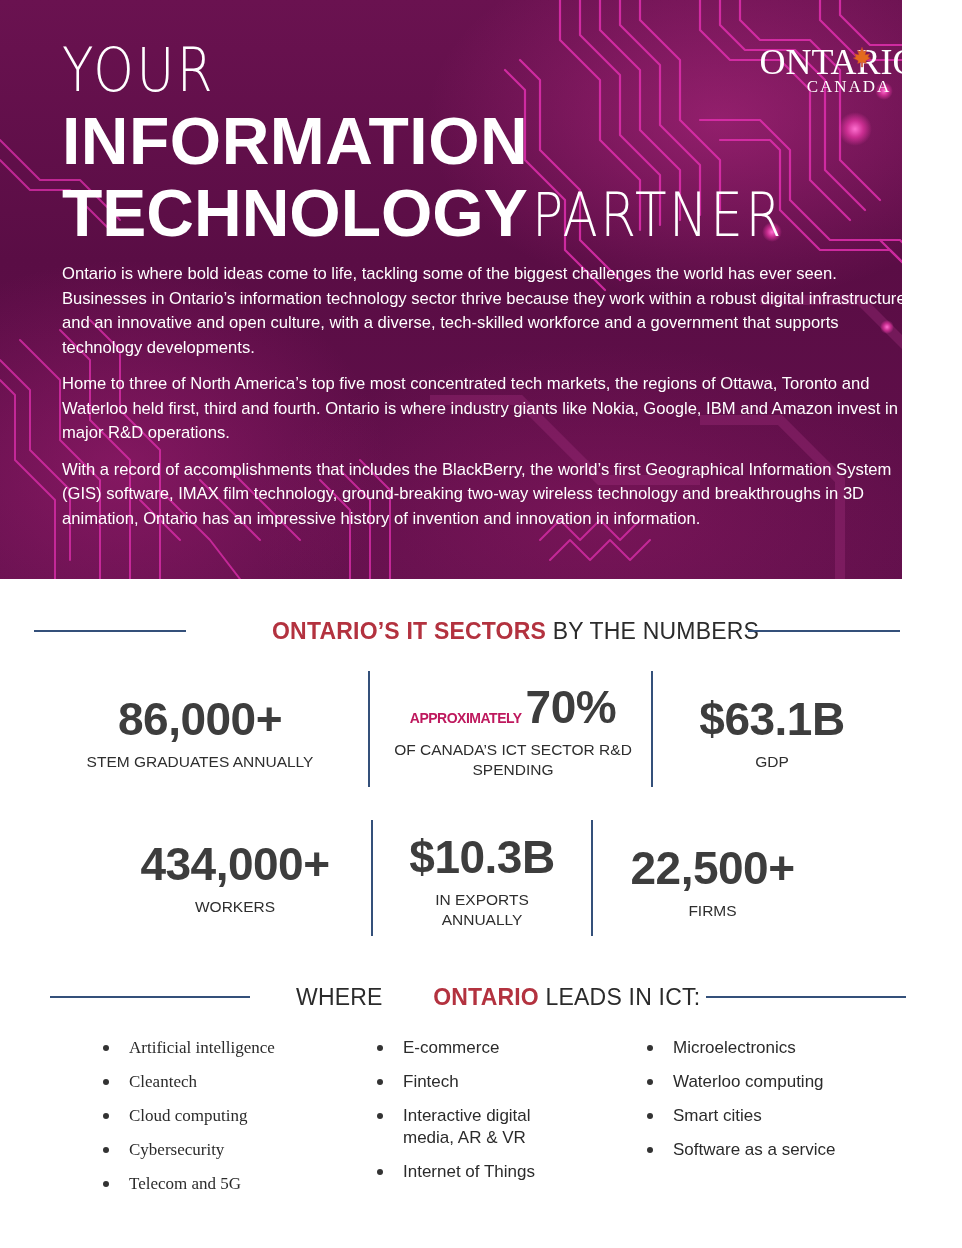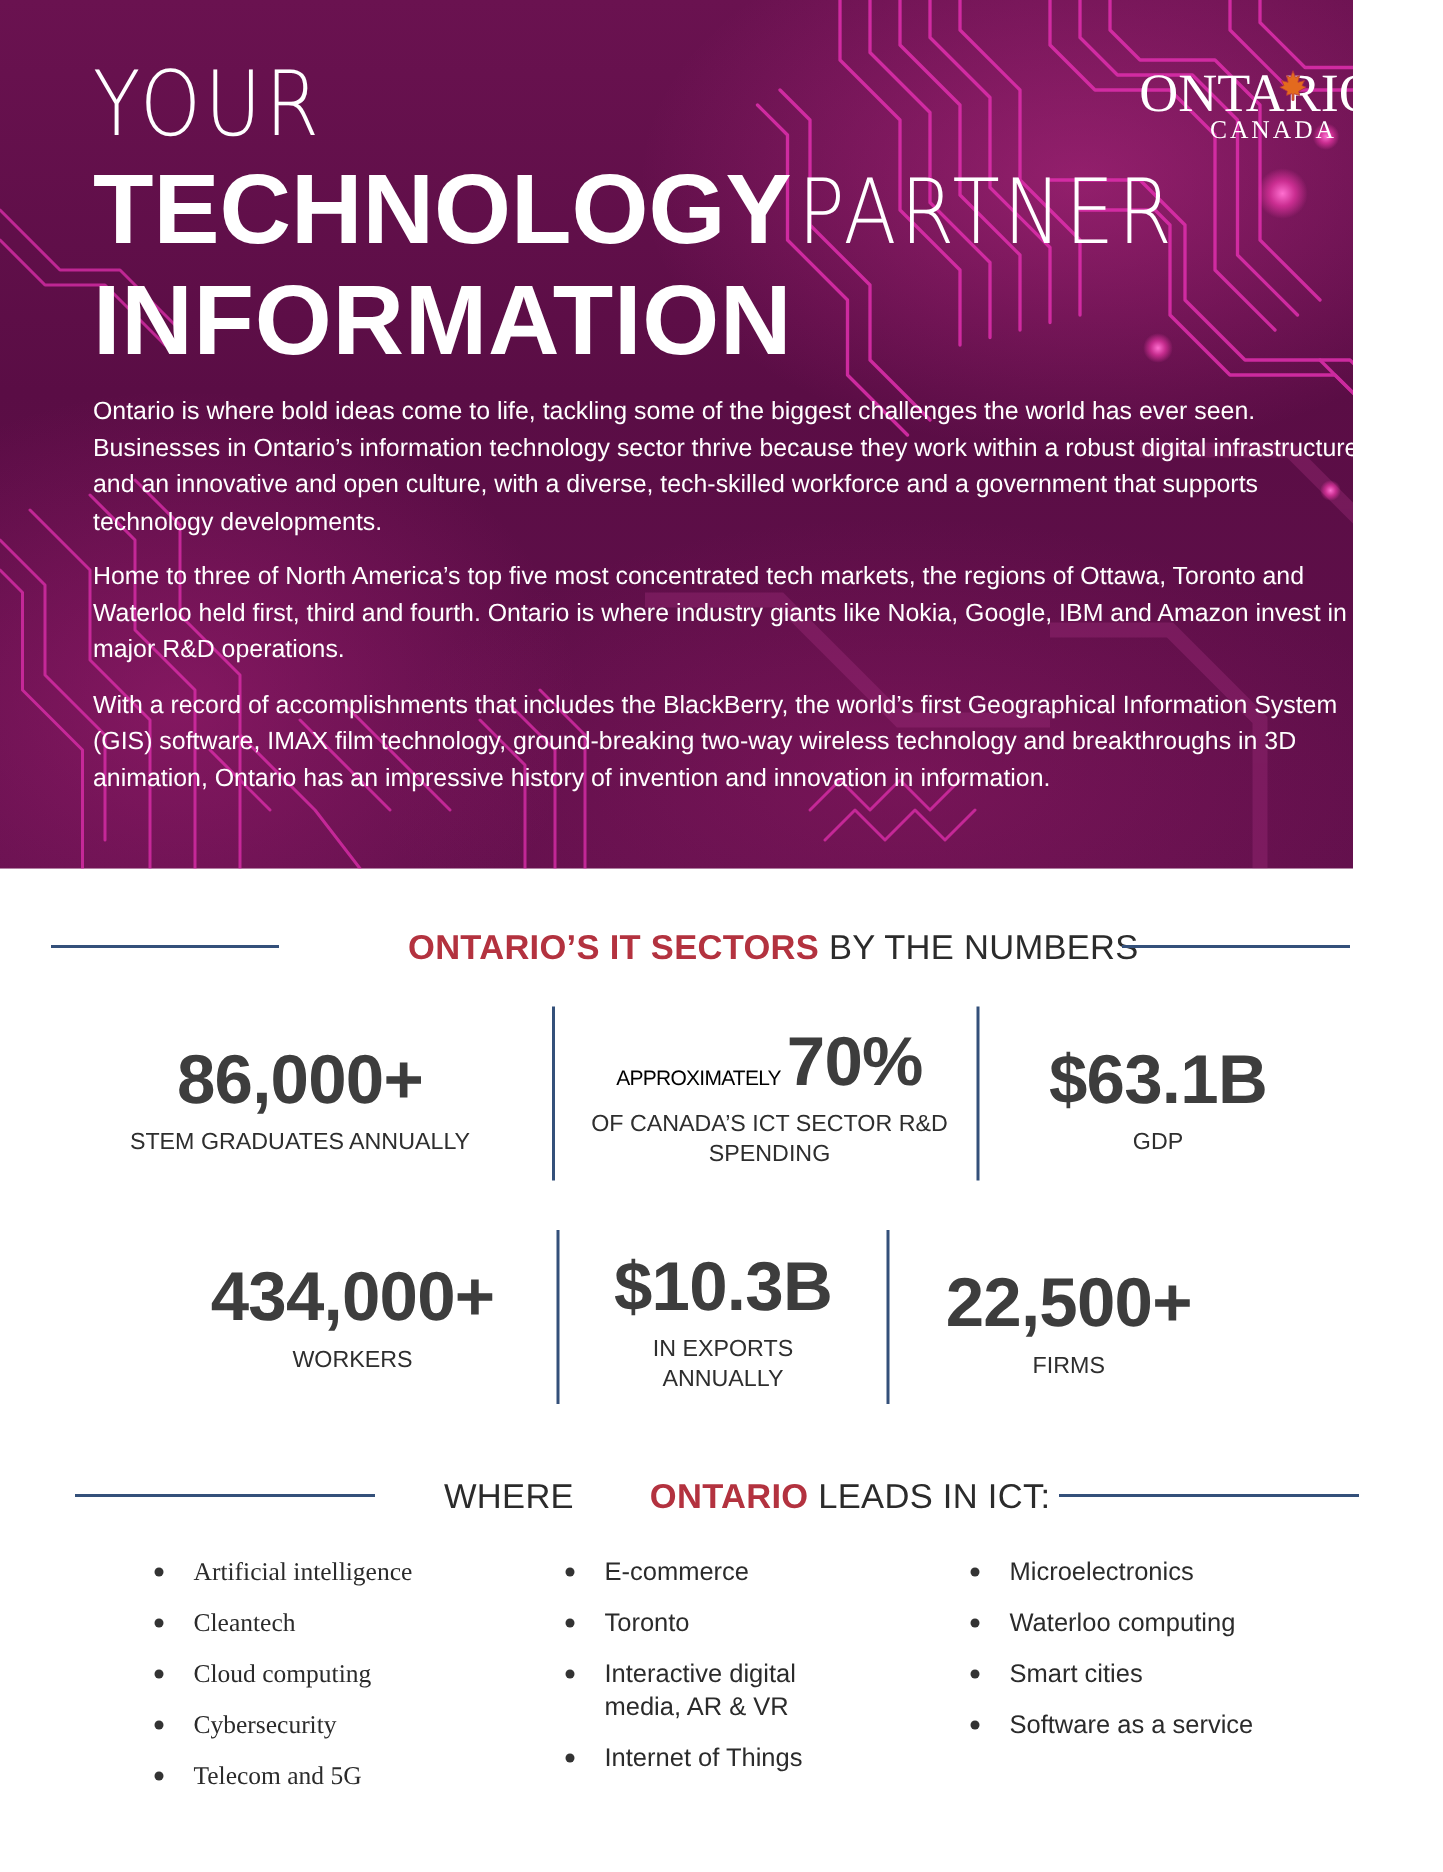--- a/index.html
+++ b/index.html
@@ -42,21 +42,21 @@
     
     .section-head { position: absolute; left: 0; width: 962px; display: flex; align-items: center; }
     .section-head .rule { position: absolute; height: 2px; background: #34507a; }
     .section-head .text { position: absolute; white-space: nowrap; font-size: 23px; color: #2b2b2b; letter-spacing: 0.2px; }
     .accent { color: #b3323f; font-weight: 700; margin-left: 44px; }
 
     
     .stat { position: absolute; text-align: center; color: #404040; }
     .stat .value { font-size: 46px; font-weight: 700; color: #3d3d3d; line-height: 1; letter-spacing: -0.5px; }
     .stat .label { font-size: 15.5px; color: #2e2e2e; line-height: 20px; margin-top: 10px; }
-    .stat .pre { font-size: 14px; font-weight: 400; color: #000000; margin-right: 4px; }
+    .stat .pre { font-size: 14px; font-weight: 700; color: #be185d; margin-right: 4px; }
     .vdiv { position: absolute; width: 2px; background: #34507a; }
 
     
     .col { position: absolute; list-style: none; }
     .col li { position: relative; padding-left: 26px; font-size: 17px; color: #2b2b2b; line-height: 22px; margin-bottom: 12px; }
     .col li::before { content: ""; position: absolute; left: 0; top: 8px; width: 6px; height: 6px; border-radius: 50%; background: #333; }
   </style>
 </head>
 <body>
 
@@ -104,24 +104,24 @@
     </g>
   </svg>
   <div class="glow" style="left:838px; top:112px; width:34px; height:34px;"></div>
   <div class="glow" style="left:875px; top:82px; width:18px; height:18px;"></div>
   <div class="glow" style="left:762px; top:222px; width:20px; height:20px;"></div>
   <div class="glow" style="left:915px; top:545px; width:22px; height:22px;"></div>
   <div class="glow" style="left:880px; top:320px; width:14px; height:14px;"></div>
 
   <h1 class="title">
     <span class="line l1">YOUR</span>
+    <span class="line l2">INFORMATION</span>
     <span class="line l3">
       <span class="bold">TECHNOLOGY</span><span class="thin">PARTNER</span>
     </span>
-    <span class="line l2">INFORMATION</span>
   </h1>
 
   <div class="logo">
     <div class="name">
       <span>ONTA</span><span>RIO</span>
       <svg class="leaf" viewBox="0 0 20 20">
         <path d="M10 1 L11.5 5 L14 4 L13 8 L17 7 L15.5 10 L18 11 L13.5 13.5 L14 16 L10.6 15 L10.6 19 L9.4 19 L9.4 15 L6 16 L6.5 13.5 L2 11 L4.5 10 L3 7 L7 8 L6 4 L8.5 5 Z" fill="#e36a1e" stroke="#b3323f" stroke-width="0.5"></path>
       </svg>
     </div>
     <div class="sub">CANADA</div>
@@ -182,21 +182,21 @@
 
 <ul class="col" style="left:103px; top:1037px; width:250px;font-family:Liberation Serif, serif;">
   <li>Artificial intelligence</li>
   <li>Cleantech</li>
   <li>Cloud computing</li>
   <li>Cybersecurity</li>
   <li>Telecom and 5G</li>
 </ul>
 <ul class="col" style="left:377px; top:1037px; width:200px;">
   <li>E-commerce</li>
-  <li>Toronto</li>
+  <li>Fintech</li>
   <li style="width:180px;">Interactive digital media, AR &amp; VR</li>
   <li>Internet of Things</li>
 </ul>
 <ul class="col" style="left:647px; top:1037px; width:260px;">
   <li>Microelectronics</li>
   <li>Waterloo computing</li>
   <li>Smart cities</li>
   <li>Software as a service</li>
 </ul>
 

